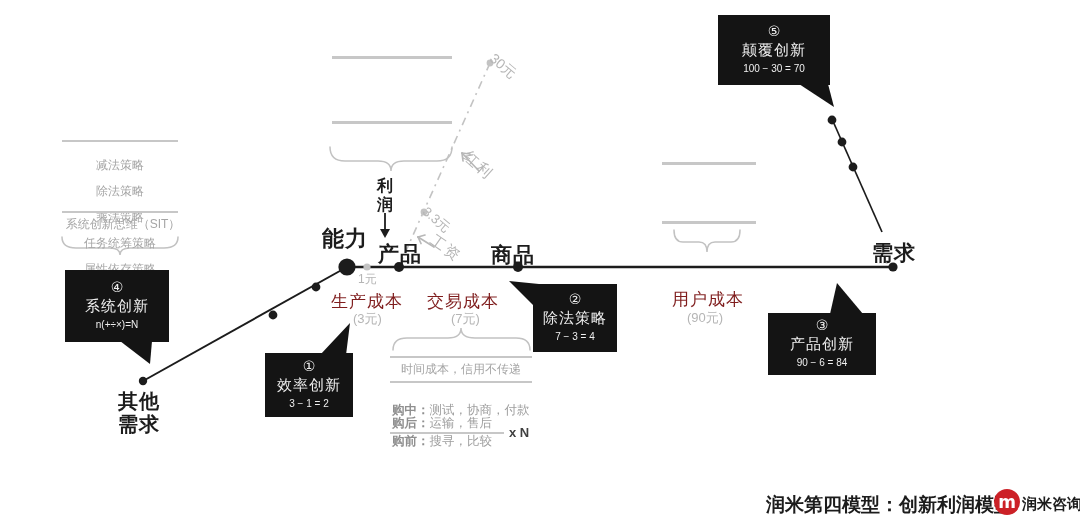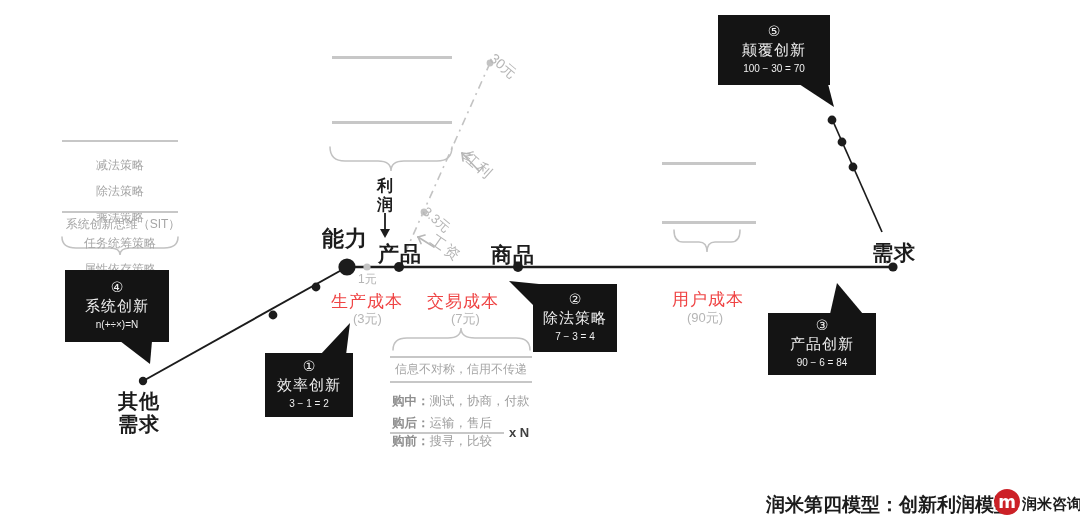--- a/index.html
+++ b/index.html
@@ -11,21 +11,21 @@
   svg.overlay{position:absolute;left:0;top:0;width:1080px;height:523px;z-index:1;}
   .txt{position:absolute;z-index:2;}
   .node{font-weight:bold;font-size:21px;color:#1c1c1c;letter-spacing:1px;white-space:nowrap;}
   .node-big{font-size:22px;}
   .lgray{color:#b5b5b5;}
   .hr{position:absolute;background:#c7c7c7;z-index:2;}
   .grayblock{font-size:12px;line-height:13px;color:#a5a5a5;text-align:center;white-space:pre-line;}
   .moatrows{font-size:13px;line-height:15px;}
   .rightrows{font-size:12.5px;line-height:13.5px;}
   .caption{font-size:12px;color:#a5a5a5;white-space:nowrap;}
-  .costtitle{font-size:17px;color:#ef4444;letter-spacing:1px;white-space:nowrap;}
+  .costtitle{font-size:17px;color:#7f1d1d;letter-spacing:1px;white-space:nowrap;}
   .costval{font-size:13px;color:#b5b5b5;white-space:nowrap;}
   .rot{transform-origin:left top;white-space:nowrap;}
   .callout{
     position:absolute;background:#141414;color:#efefef;text-align:center;
     z-index:3;display:flex;flex-direction:column;justify-content:center;gap:2px;
   }
   .callout .num{font-size:14px;line-height:16px;}
   .callout .ttl{font-size:15px;line-height:17px;letter-spacing:1px;}
   .callout .frm{font-size:10px;line-height:17px;}
   .vert{width:18px;word-break:break-all;font-weight:bold;font-size:16px;line-height:19px;letter-spacing:0;}
@@ -160,26 +160,26 @@
   <div class="callout" style="left:718px;top:15px;width:112px;height:70px;">
     <div class="num">⑤</div>
     <div class="ttl">颠覆创新</div>
     <div class="frm">100 − 30 = 70</div>
   </div>
 
   <div class="hr" style="left:662px;top:162px;width:94px;height:2.5px;"></div>
   <div class="hr" style="left:662px;top:221px;width:94px;height:2.5px;"></div>
 
   <div class="hr" style="left:390px;top:356px;width:142px;height:2px;"></div>
-  <div class="txt caption" style="left:388px;top:361px;width:146px;text-align:center;">信息不对称，信用不传递</div>
+  <div class="txt caption" style="left:388px;top:361px;width:146px;text-align:center;">时间成本，信用不传递</div>
   <div class="hr" style="left:390px;top:381px;width:142px;height:2px;"></div>
   <div class="txt txrow" style="left:392px;top:386px;margin-top:48px;">
     <span class="lb">购前：</span><span>搜寻，比较</span>
   </div>
-  <div class="txt txrow" style="left:392px;top:394px;">
+  <div class="txt txrow" style="left:392px;top:403px;">
     <span class="lb">购中：</span><span>测试，协商，付款</span>
   </div>
   <div class="txt txrow" style="left:392px;top:416px;">
     <span class="lb">购后：</span><span>运输，售后</span>
   </div>
   <div class="hr" style="left:390px;top:432px;width:114px;height:2px;"></div>
   <div class="txt" style="left:509px;top:425px;font-size:13px;font-weight:bold;color:#404040;">x N</div>
 
   <div class="txt" id="footer-title" style="left:766px;top:492px;">润米第四模型：创新利润模型</div>
   <div id="logo-circle" style="left:994px;top:489px;">

